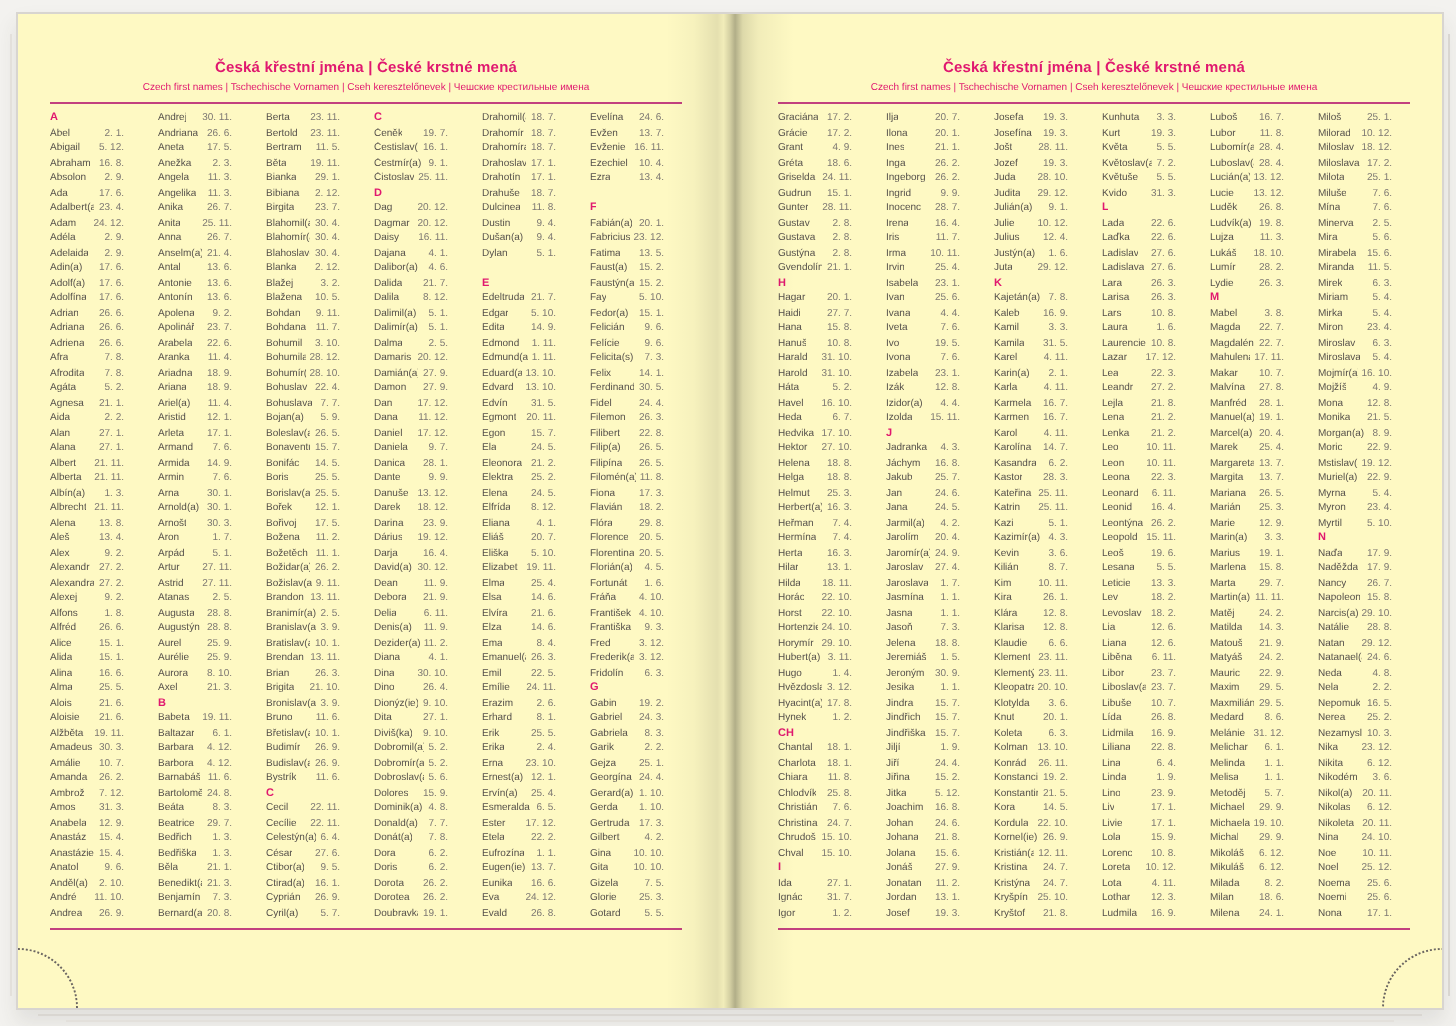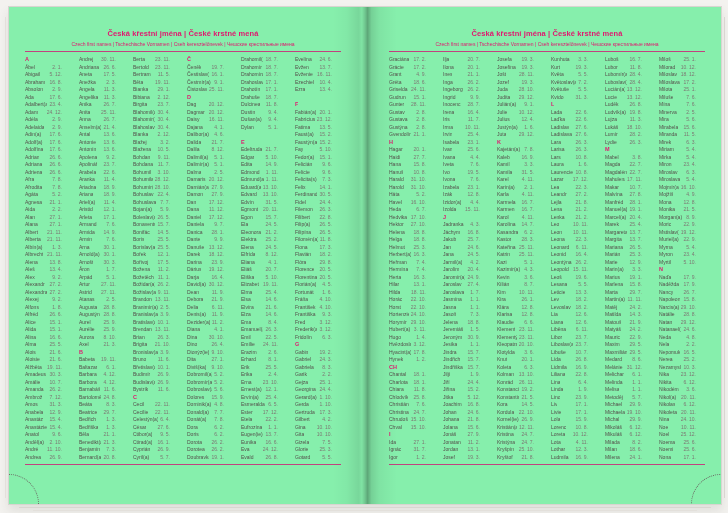--- a/index.html
+++ b/index.html
@@ -1,21 +1,21 @@
 <!DOCTYPE html>
 <html style="--accent: #e0186f; --rule: #c2417f; --name: #55504b; --date: #7d7873;"><head>
 <meta charset="utf-8">
 <style>
   :root{
     --accent:#e0186f; --rule:#c2417f; --name:#55504b; --date:#7d7873;
   }
   html,body{margin:0;padding:0;}
   body{width:728px;height:513px;background:#f3f2ef;font-family:"Liberation Sans",sans-serif;overflow:hidden;}
   .scene{position:relative;width:728px;height:513px;}
-  .book{position:absolute;left:8px;top:6px;width:712px;height:497px;background:#86efac;
+  .book{position:absolute;left:8px;top:6px;width:712px;height:497px;background:#fef9c3;
         border:1px solid #d8d5d0;box-shadow:0 6px 10px rgba(60,55,50,.10);}
   .edge{position:absolute;background:#d9d6d1;}
   .edge-b1{left:10px;right:10px;bottom:-4px;height:1px;}
   .edge-b2{left:24px;right:24px;bottom:-7px;height:1px;background:#e3e0db;}
   .edge-r1{top:10px;bottom:6px;right:-4px;width:1px;}
   .edge-l1{top:10px;bottom:6px;left:-4px;width:1px;background:#e3e0db;}
   .pages{display:flex;height:100%;}
   .page{flex:1;position:relative;padding:22px 16px 0 16px;box-sizing:border-box;overflow:hidden;}
   .page.left{padding-right:22px;}
   .page.right{padding-left:26px;}

